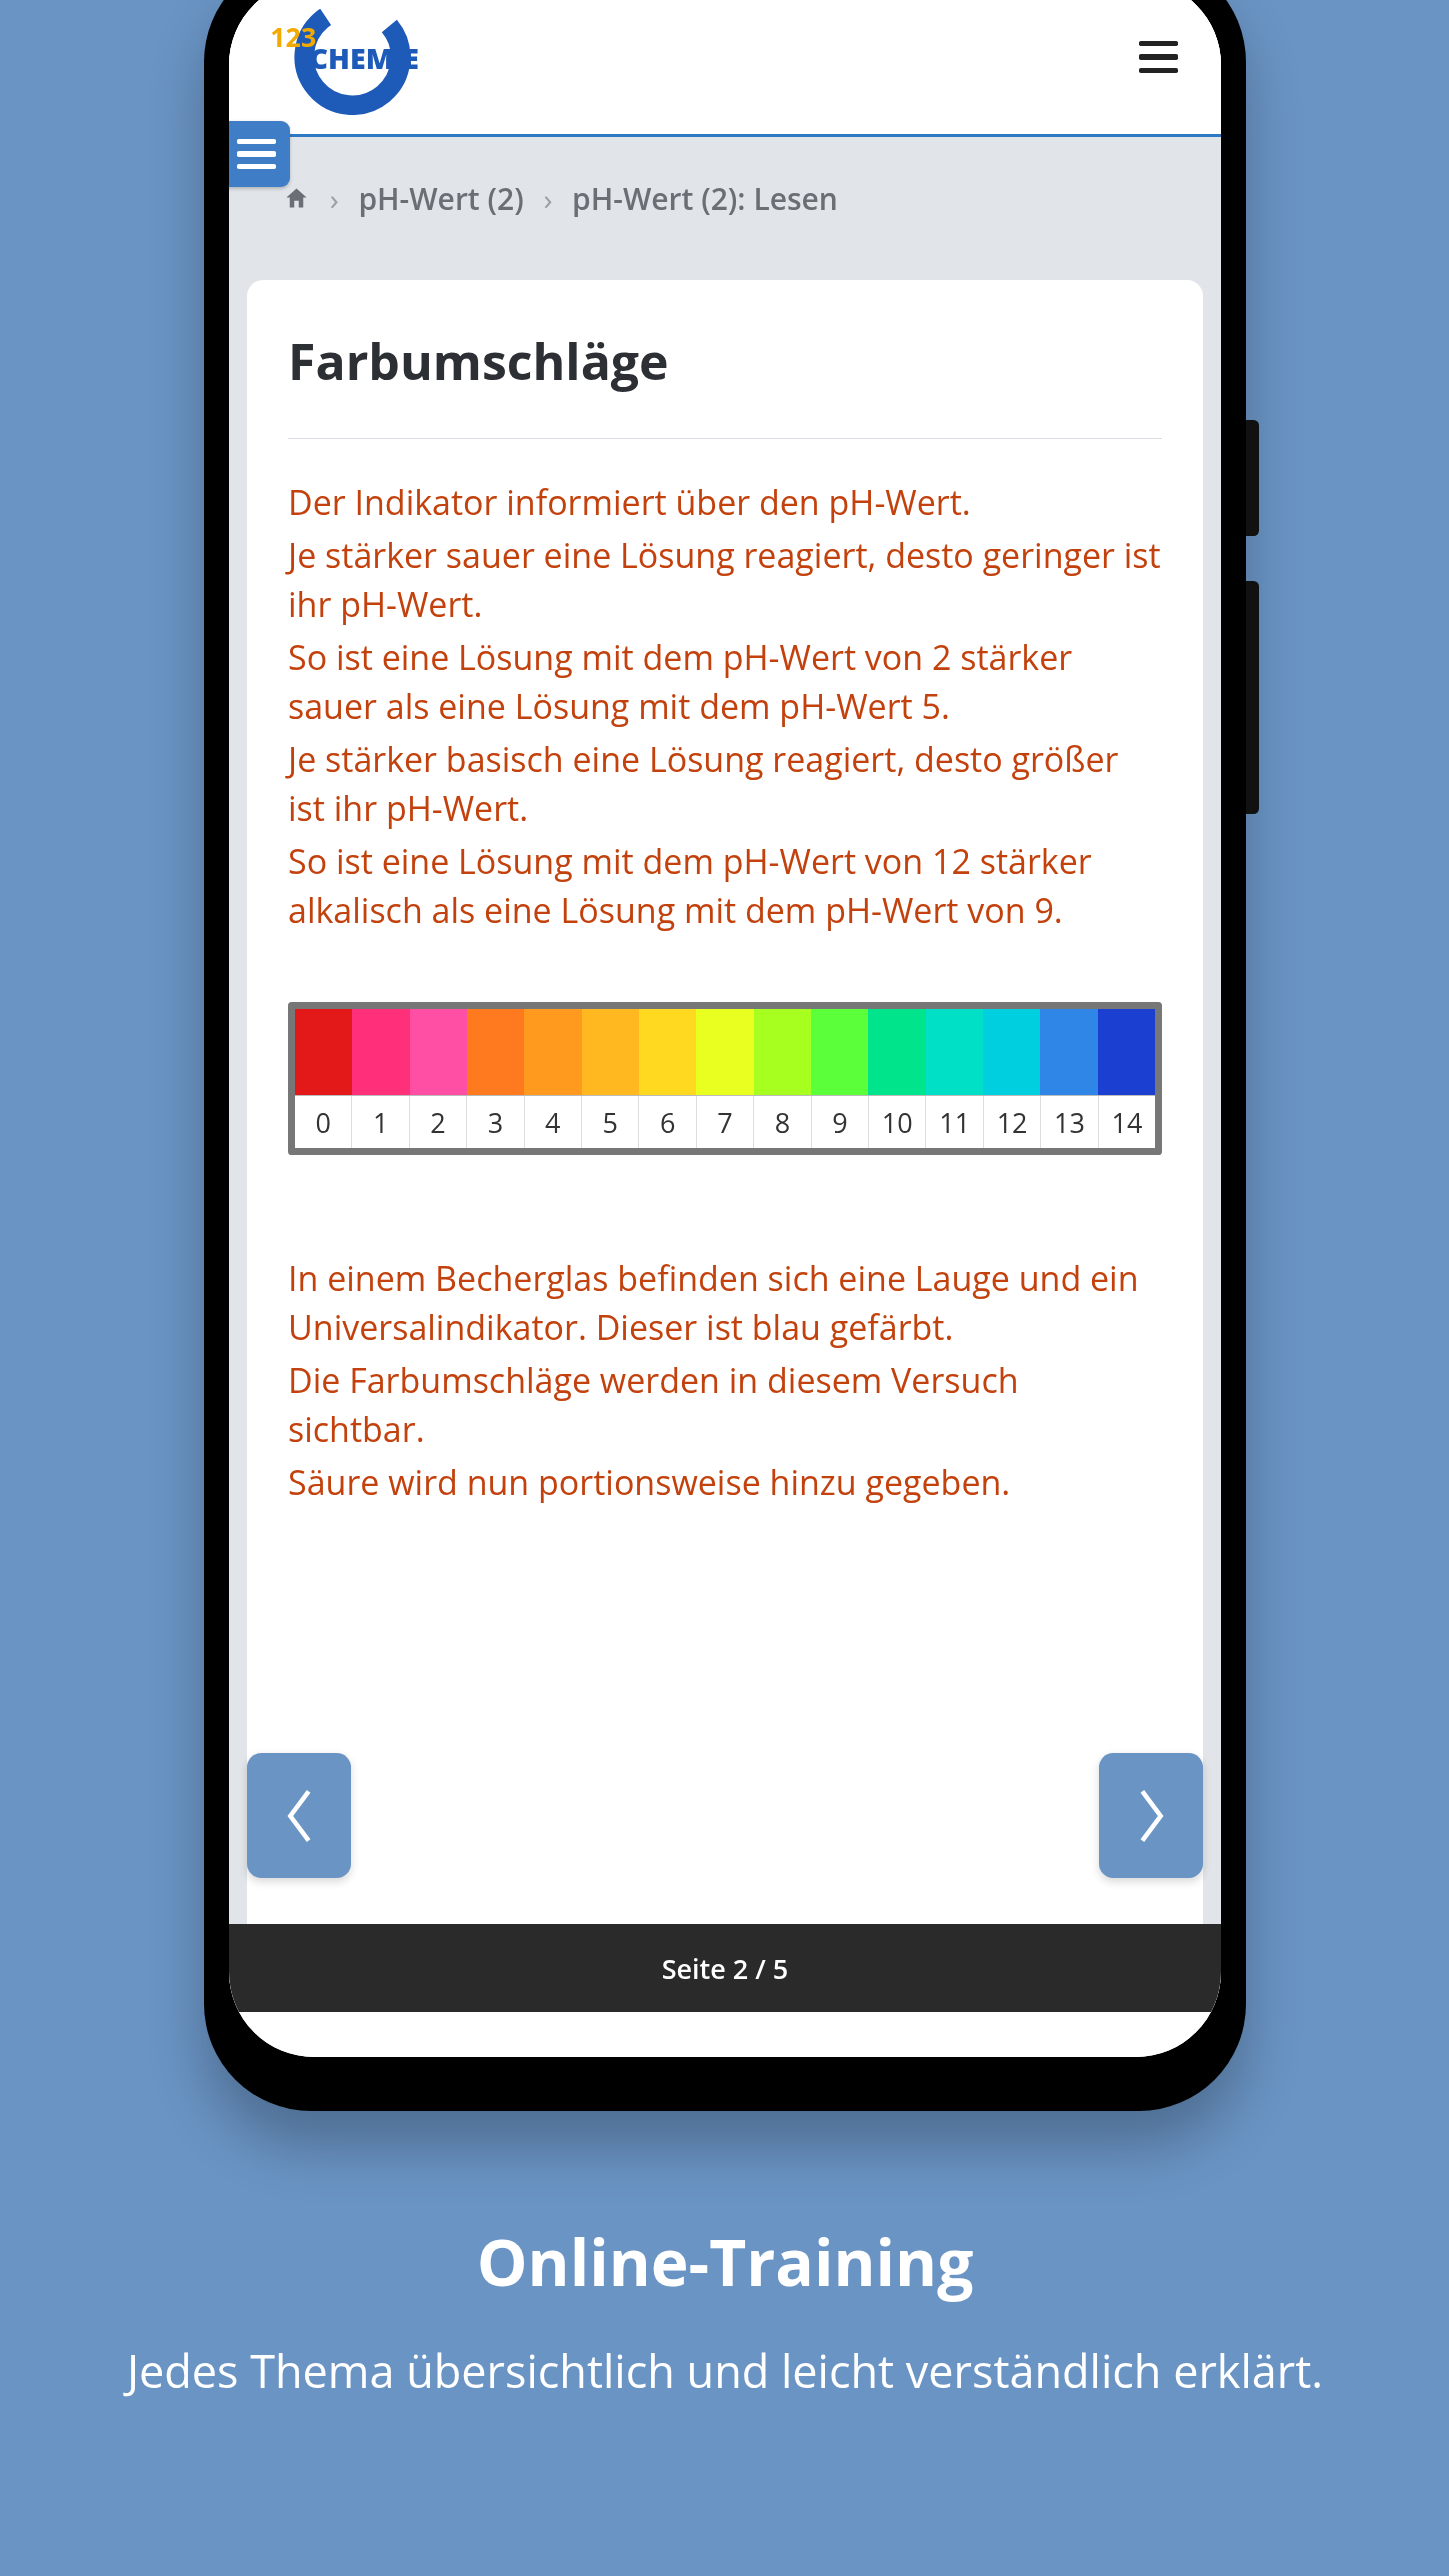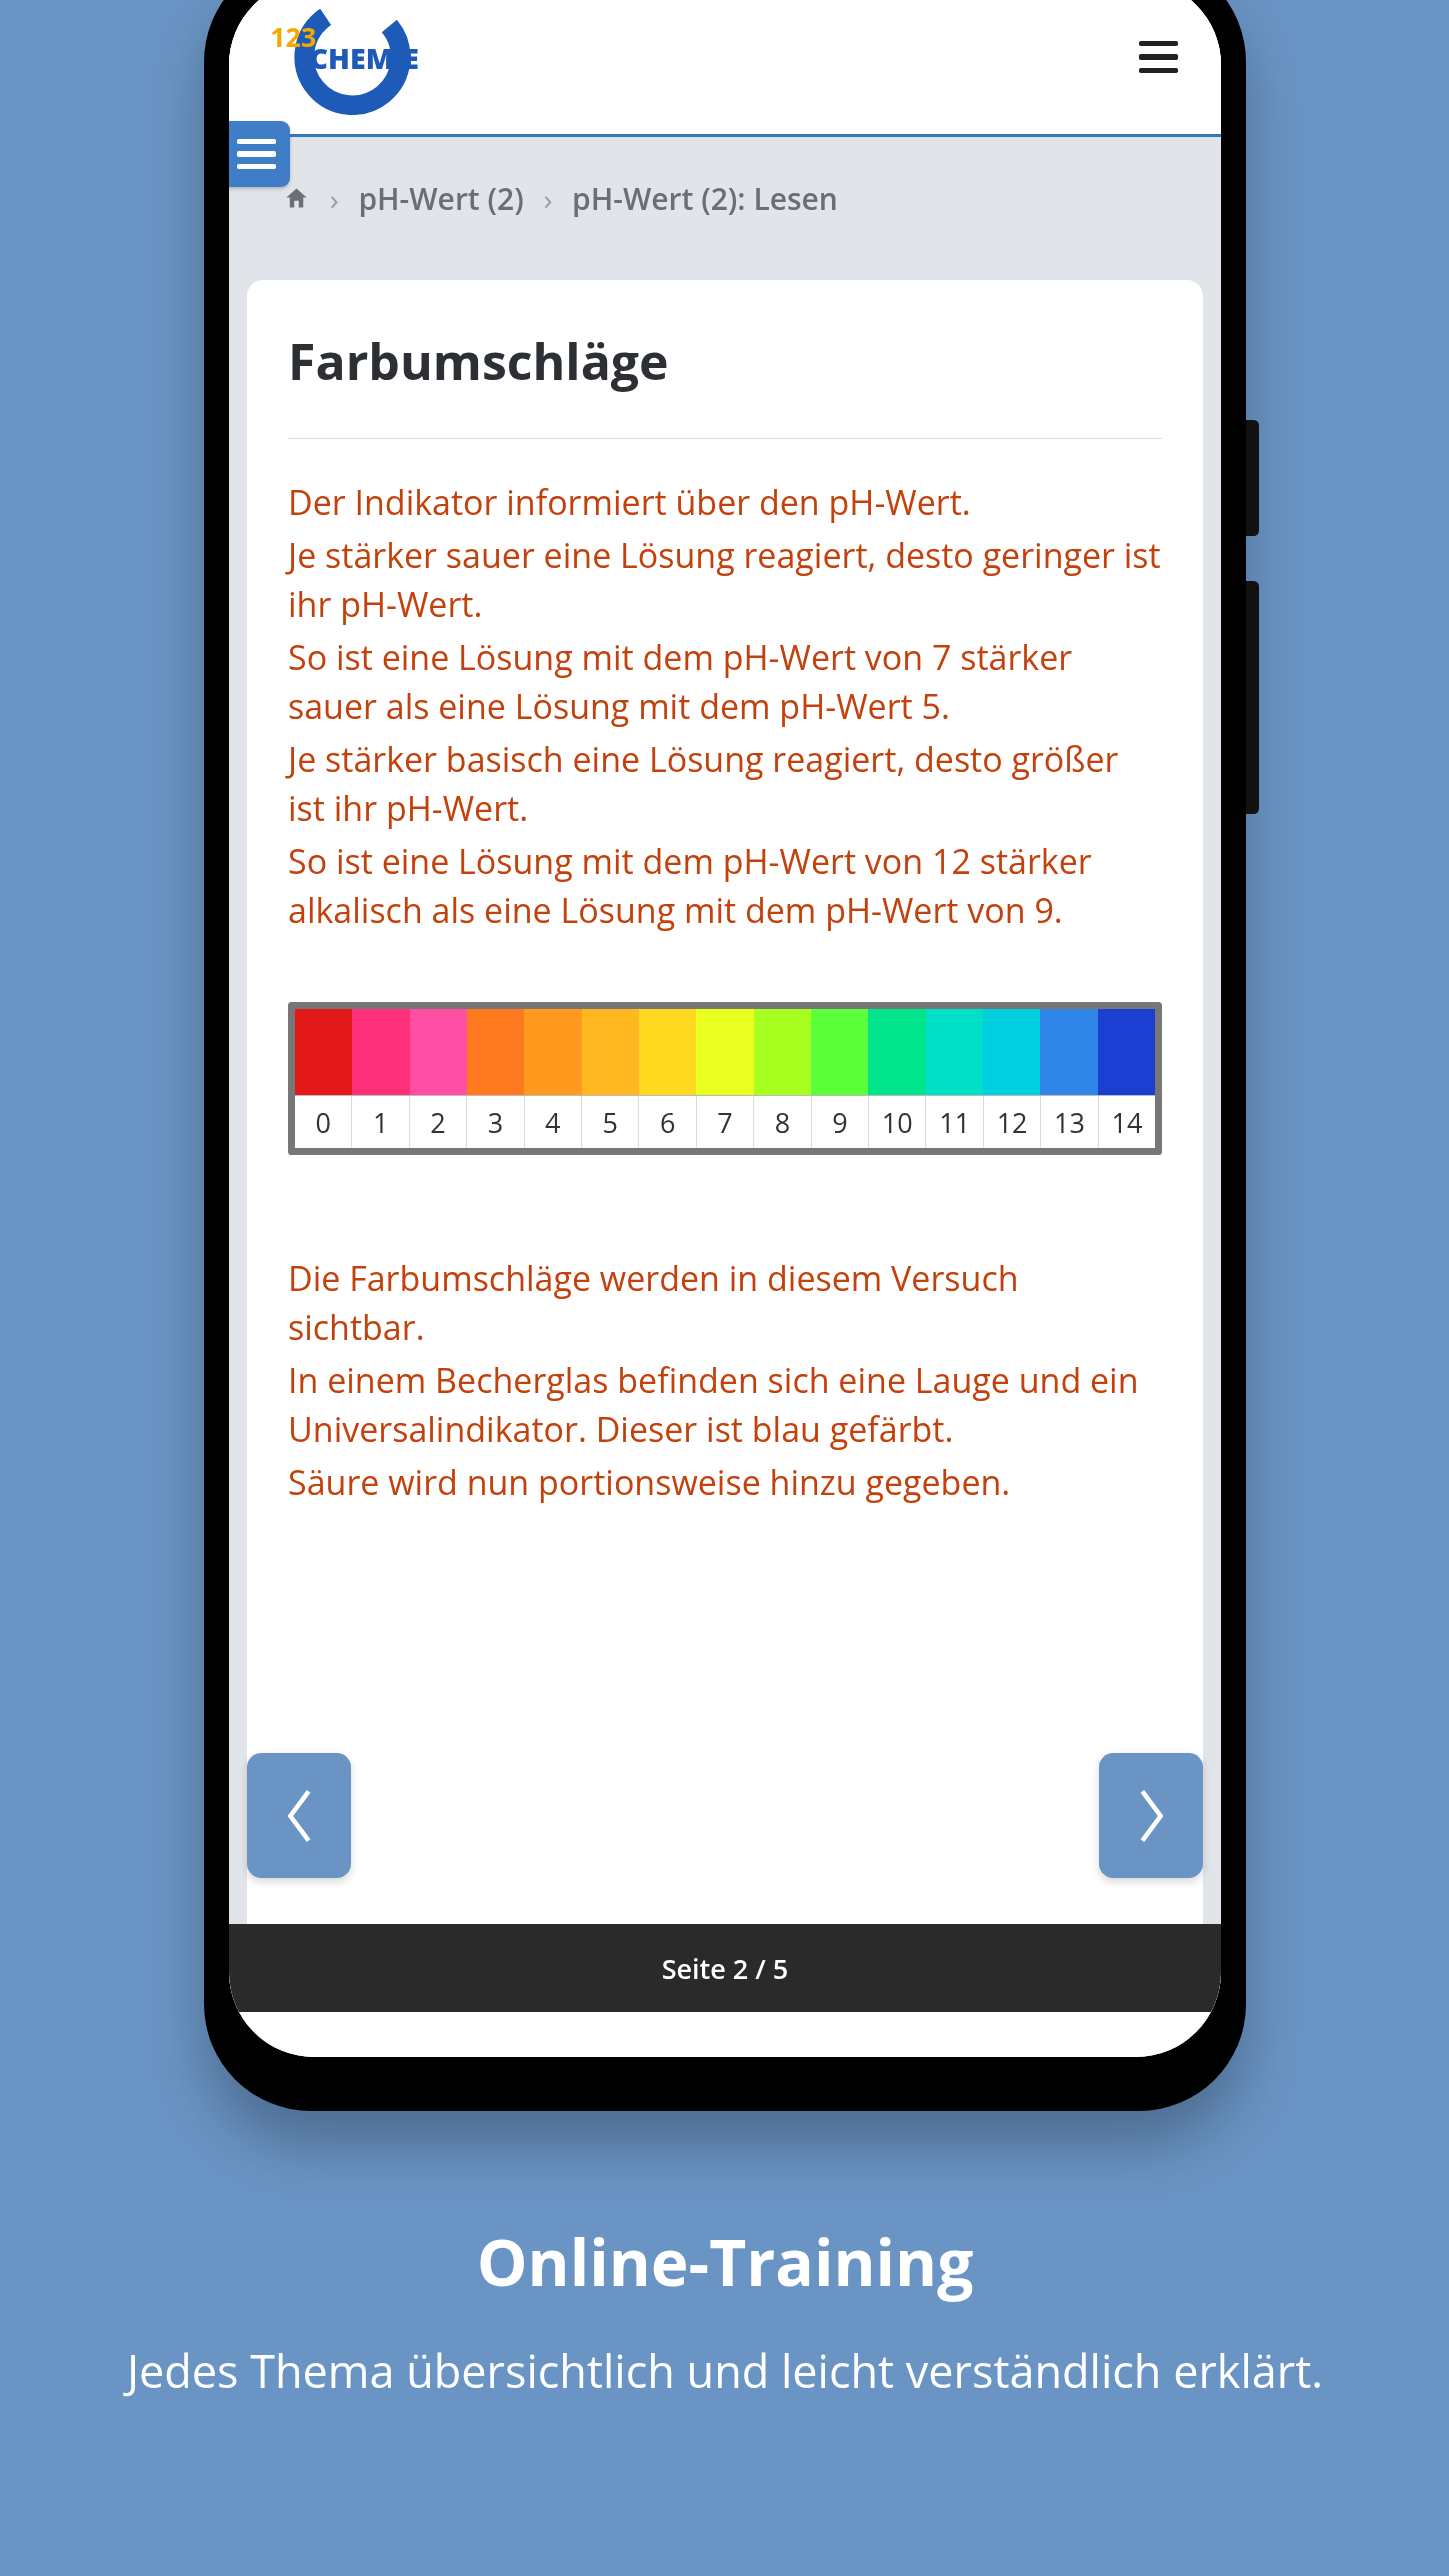--- a/index.html
+++ b/index.html
@@ -242,21 +242,21 @@
         <span>pH-Wert (2)</span>
         <span class="chev">›</span>
         <span>pH-Wert (2): Lesen</span>
       </div>
 
       <div class="card-wrap">
         <div class="card">
           <h1>Farbumschläge</h1>
           <p>Der Indikator informiert über den pH-Wert.</p>
           <p>Je stärker sauer eine Lösung reagiert, desto geringer ist ihr pH-Wert.</p>
-          <p>So ist eine Lösung mit dem pH-Wert von 7 stärker sauer als eine Lösung mit dem pH-Wert 5.</p>
+          <p>So ist eine Lösung mit dem pH-Wert von 2 stärker sauer als eine Lösung mit dem pH-Wert 5.</p>
           <p>Je stärker basisch eine Lösung reagiert, desto größer ist ihr pH-Wert.</p>
           <p>So ist eine Lösung mit dem pH-Wert von 12 stärker alkalisch als eine Lösung mit dem pH-Wert von 9.</p>
 
           <div class="spacer"></div>
 
           <div class="ph-scale">
             <div class="ph-colors" id="ph-colors">
                 <div style="background: rgb(227, 25, 25);"></div>
                 <div style="background: rgb(255, 47, 122);"></div>
                 <div style="background: rgb(255, 79, 164);"></div>
@@ -288,22 +288,22 @@
                 <div>11</div>
                 <div>12</div>
                 <div>13</div>
                 <div>14</div>
               </div>
           </div>
 
           <div class="spacer"></div>
           <div style="height:36px"></div>
 
+          <p>In einem Becherglas befinden sich eine Lauge und ein Universalindikator. Dieser ist blau gefärbt.</p>
           <p>Die Farbumschläge werden in diesem Versuch sichtbar.</p>
-          <p>In einem Becherglas befinden sich eine Lauge und ein Universalindikator. Dieser ist blau gefärbt.</p>
           <p>Säure wird nun portionsweise hinzu gegeben.</p>
         </div>
       </div>
 
       <div class="nav-btn left">
         <svg viewBox="0 0 40 70">
             <polyline points="30,8 10,35 30,62"></polyline>
           </svg>
       </div>
       <div class="nav-btn right">

